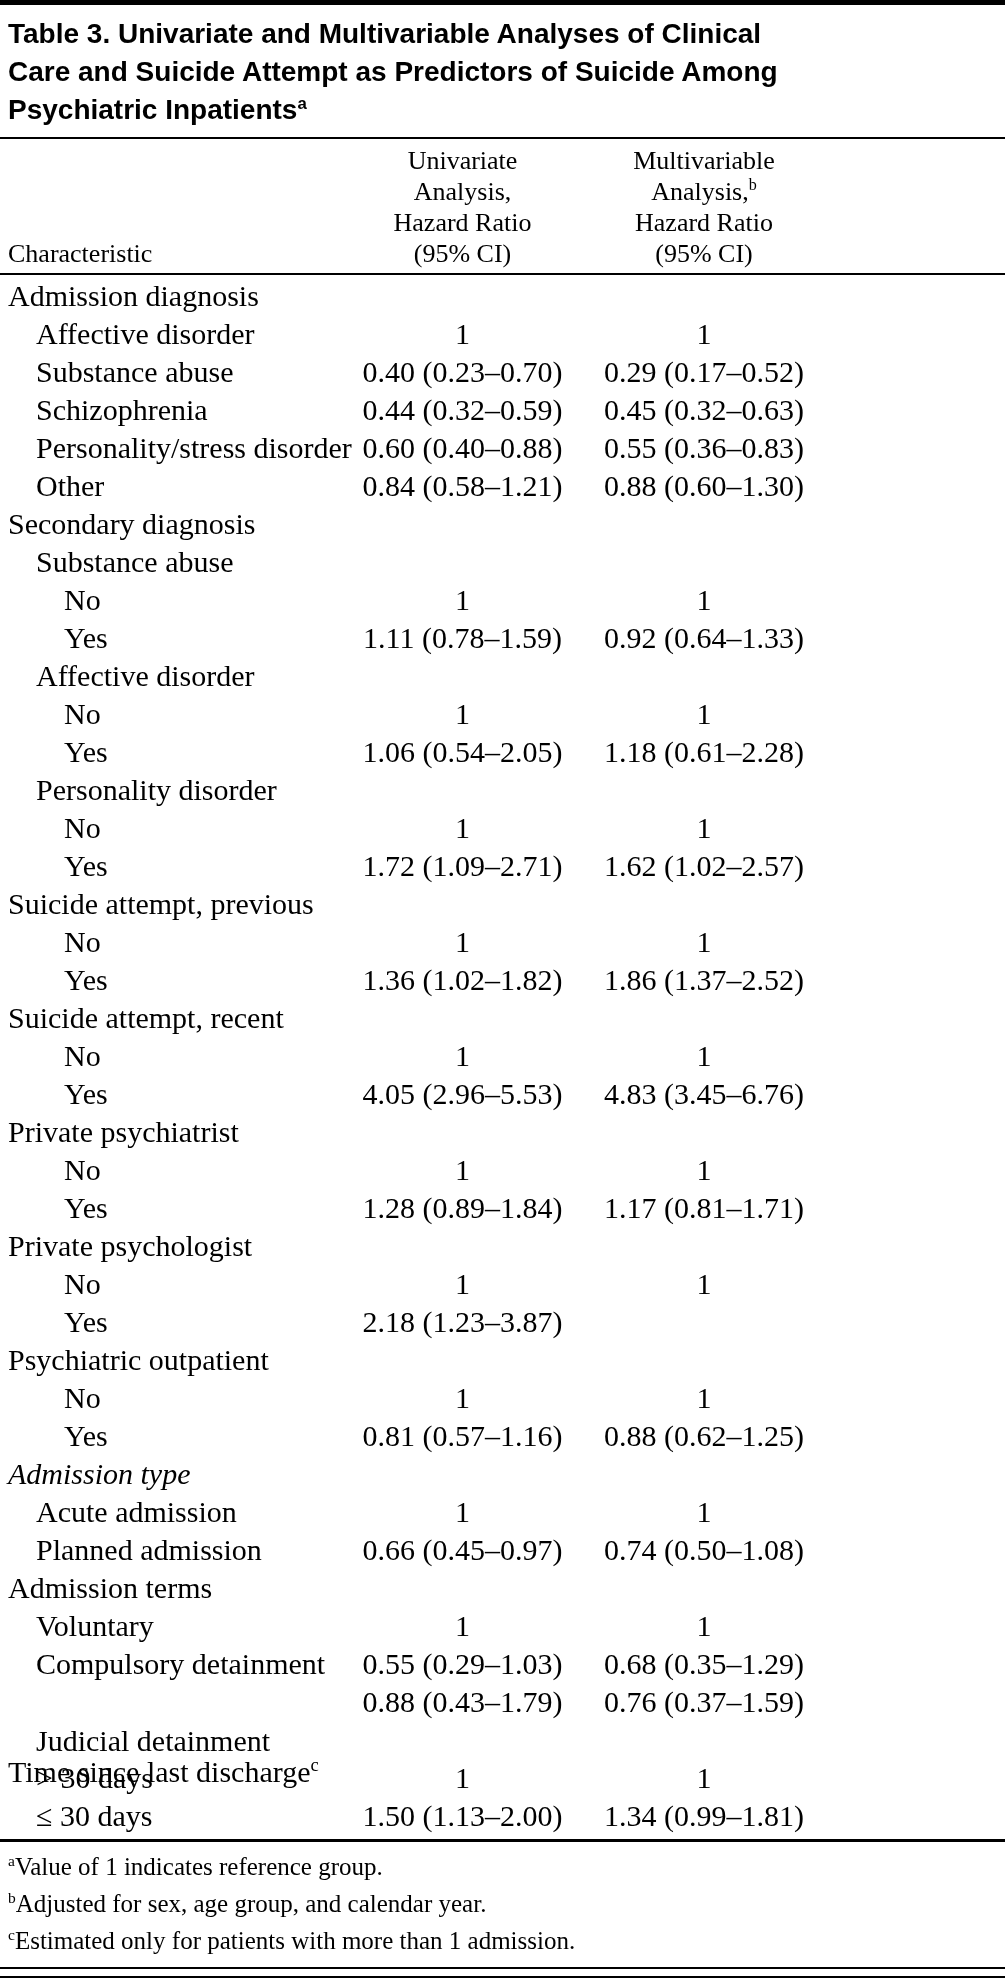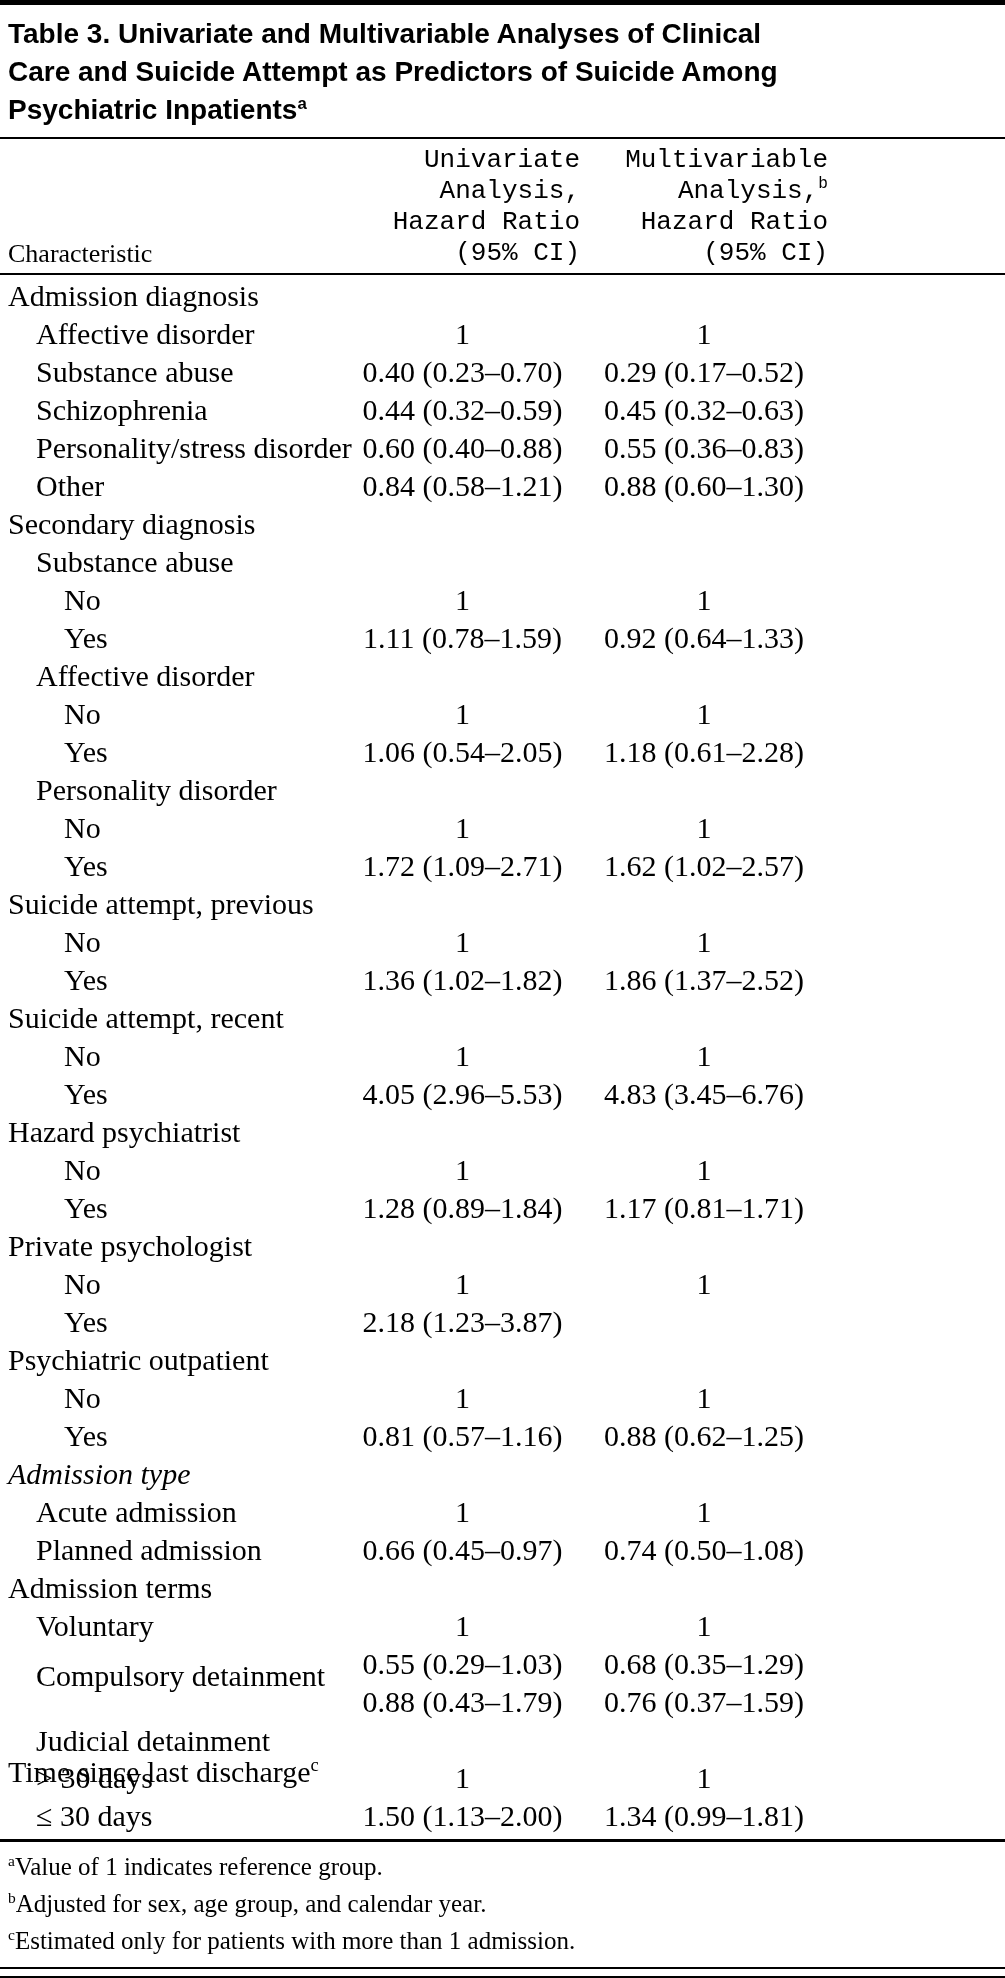--- a/index.html
+++ b/index.html
@@ -39,23 +39,22 @@
     align-items: end;
     padding: 6px 0 4px 0;
     font-size: 26px;
   }
   .th-label {
     line-height: 31px;
     padding-bottom: 0;
     align-self: end;
   }
   .th-col {
-    text-align: right;
+    text-align: center;
     line-height: 31px;
-    font-family: Liberation Mono, monospace;
   }
   .th-col sup { font-size: 0.62em; line-height: 0; }
 
   
   .tbody { padding: 2px 0 4px 0; }
   .row {
     display: grid;
     grid-template-columns: 337px 235px 248px 1fr;
     height: 38px;
     font-size: 30px;
@@ -257,21 +256,21 @@
   </div>
 
   <div class="row">
     <span class="label" style="padding-left: 56px;">Yes</span>
     <span class="val">4.05 (2.96–5.53)</span>
     <span class="val">4.83 (3.45–6.76)</span>
     <span></span>
   </div>
 
   <div class="row">
-    <span class="label" style="padding-left: 0px;">Hazard psychiatrist</span>
+    <span class="label" style="padding-left: 0px;">Private psychiatrist</span>
     <span class="val"></span>
     <span class="val"></span>
     <span></span>
   </div>
 
   <div class="row">
     <span class="label" style="padding-left: 56px;">No</span>
     <span class="val">1</span>
     <span class="val">1</span>
     <span></span>
@@ -354,21 +353,21 @@
   </div>
 
   <div class="row">
     <span class="label" style="padding-left: 28px;">Voluntary</span>
     <span class="val">1</span>
     <span class="val">1</span>
     <span></span>
   </div>
 
   <div class="row">
-    <span class="label" style="padding-left: 28px; margin-top: 12px;">Compulsory detainment</span>
+    <span class="label" style="padding-left: 28px;">Compulsory detainment</span>
     <span class="val">0.55 (0.29–1.03)</span>
     <span class="val">0.68 (0.35–1.29)</span>
     <span></span>
   </div>
 
   <div class="row">
     <span class="label" style="padding-left: 28px; margin-top: 39px;">Judicial detainment</span>
     <span class="val">0.88 (0.43–1.79)</span>
     <span class="val">0.76 (0.37–1.59)</span>
     <span></span>

